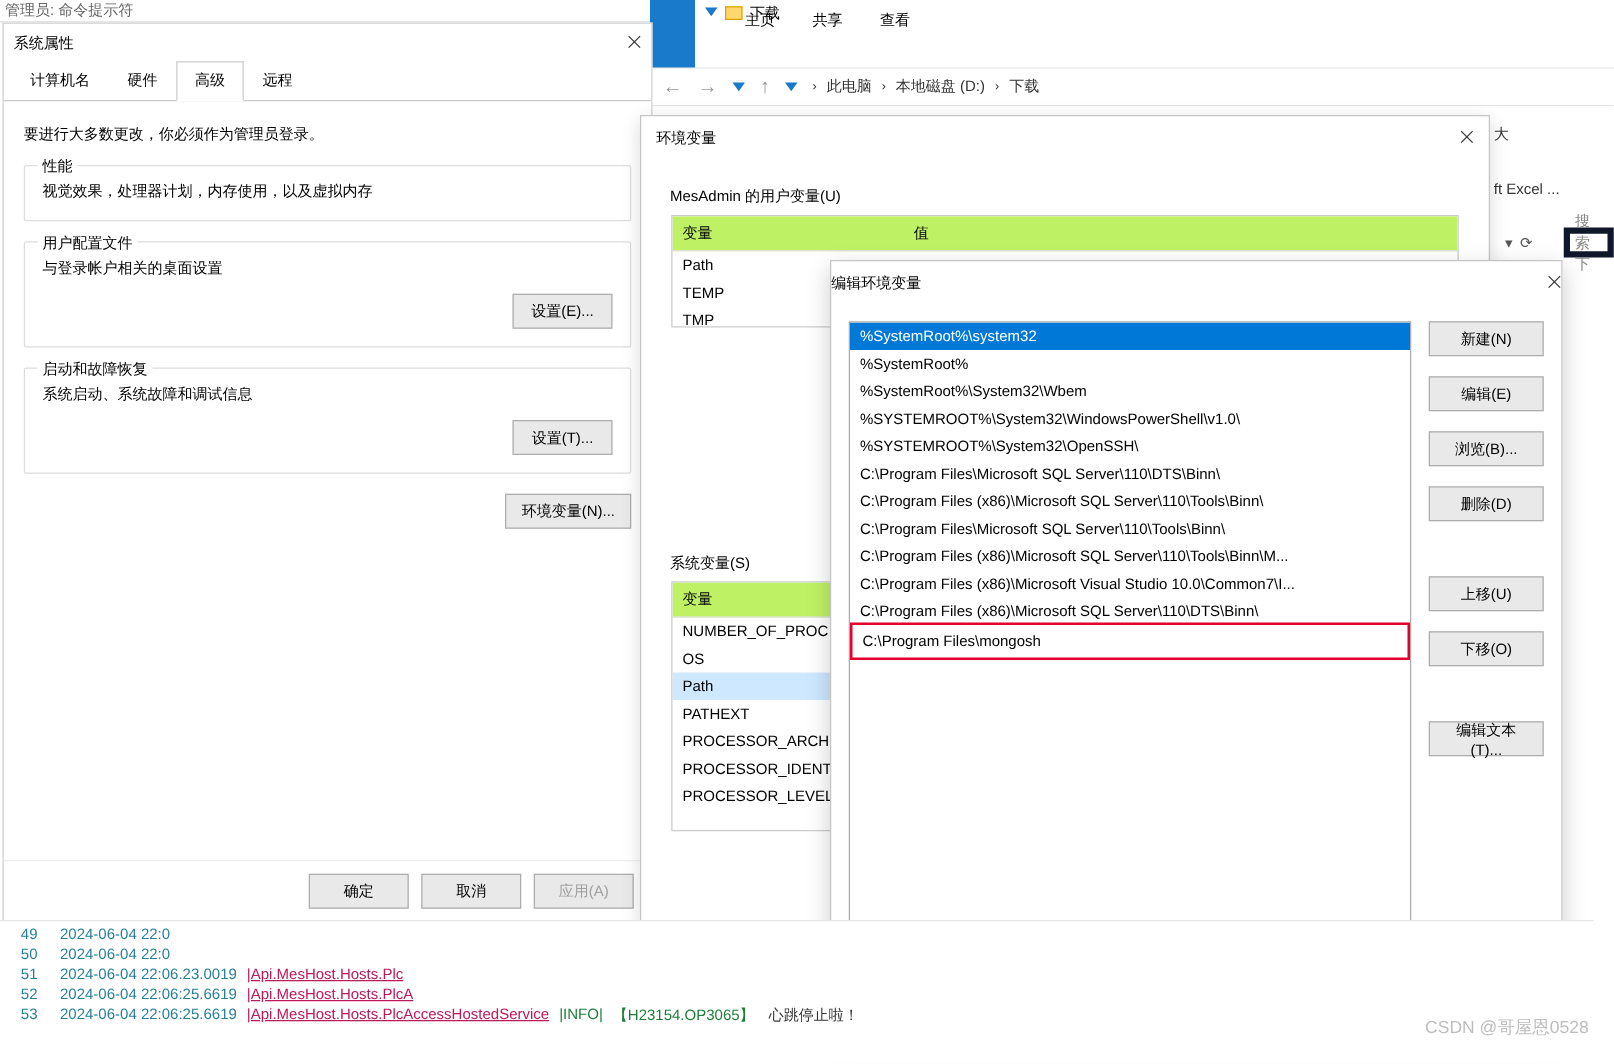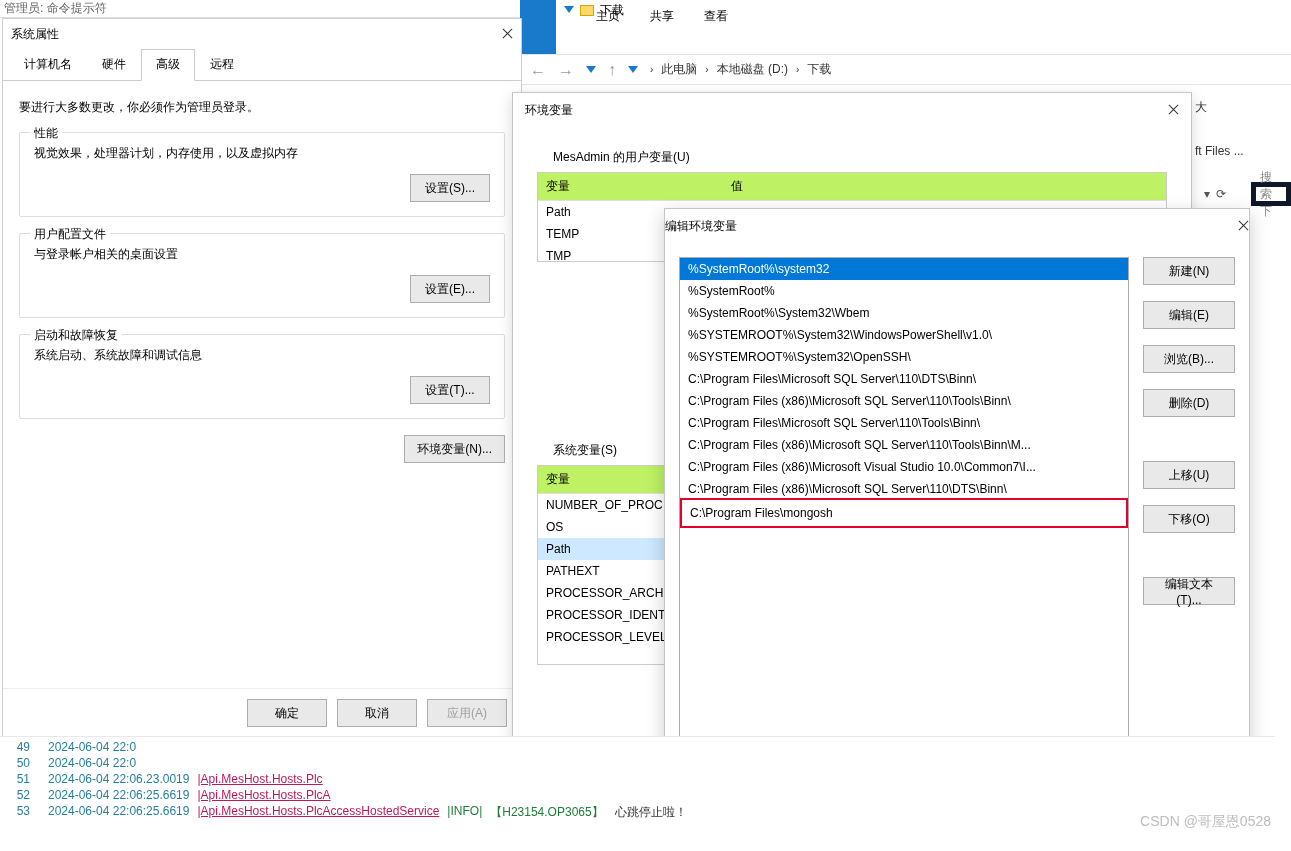--- a/index.html
+++ b/index.html
@@ -33,21 +33,21 @@
 .groupbox { border: 1px solid #ddd; border-radius: 2px; padding: 12px 14px 14px; margin-bottom: 16px; position: relative; }
 .groupbox-title { position: absolute; top: -8px; left: 10px; background: #fff; padding: 0 4px; }
 .groupbox-row { display: flex; justify-content: flex-end; margin-top: 12px; }
 .btn { min-width: 80px; height: 28px; background: #e9e9e9; border: 1px solid #adadad; padding: 0 12px; cursor: default; display: inline-flex; align-items: center; justify-content: center; }
 .sysprops-footer { position: absolute; left: 0; right: 0; bottom: 0; padding: 10px 14px; display: flex; justify-content: flex-end; gap: 10px; border-top: 1px solid #eee; }
 .btn.disabled { color: #a0a0a0; }
 
 
 .envdlg { position: absolute; left: 512px; top: 92px; width: 680px; height: 740px; background: #fff; border: 1px solid #c5c5c5; box-shadow: 0 4px 14px rgba(0,0,0,.15); }
 .envdlg-title { height: 34px; display: flex; align-items: center; justify-content: space-between; padding: 0 12px; }
-.env-section-lbl { padding: 22px 0 6px 40px; }
+.env-section-lbl { padding: 22px 0 6px 23px; }
 .env-table { margin: 0 24px; border: 1px solid #ccc; height: 90px; overflow: hidden; }
 .env-head { display: flex; border-bottom: 1px solid #e0e0e0; background: #bef264; }
 .env-head > div { padding: 5px 8px; }
 .env-col-name { width: 185px; border-right: 0px solid #eee; }
 .env-col-val { flex: 1; }
 .env-rows { }
 .env-row { display: flex; }
 .env-row > div { padding: 4px 8px; }
 .env-sys-table { margin: 0 24px; border: 1px solid #ccc; height: 200px; overflow: hidden; }
 .env-sys-row { padding: 4px 8px; }
@@ -123,21 +123,21 @@
   </span>
 </div>
 <div class="reload-btn">
   <span>▾</span>
   <span>⟳</span>
 </div>
 <div class="search-bar">搜索下</div>
 
 <div class="explorer-peek">
   <div class="line">大</div>
-  <div class="line">ft Files ...</div>
+  <div class="line">ft Excel ...</div>
   <div style="height:180px"></div>
   <div class="line">dows</div>
 </div>
 
 <div class="sysprops">
   <div class="sysprops-title">
     <span>系统属性</span>
     <span class="close-x"></span>
   </div>
   <div class="tabs">
@@ -145,23 +145,20 @@
     <div class="tab">硬件</div>
     <div class="tab active">高级</div>
     <div class="tab">远程</div>
   </div>
   <div class="sysprops-body">
     <div style="margin:4px 0 16px;">要进行大多数更改，你必须作为管理员登录。</div>
 
     <div class="groupbox">
       <div class="groupbox-title">性能</div>
       <div>视觉效果，处理器计划，内存使用，以及虚拟内存</div>
-      <div class="groupbox-row">
-          <button class="btn">设置(S)...</button>
-        </div>
     </div>
 
     <div class="groupbox">
       <div class="groupbox-title">用户配置文件</div>
       <div>与登录帐户相关的桌面设置</div>
       <div class="groupbox-row">
           <button class="btn">设置(E)...</button>
         </div>
     </div>
 

